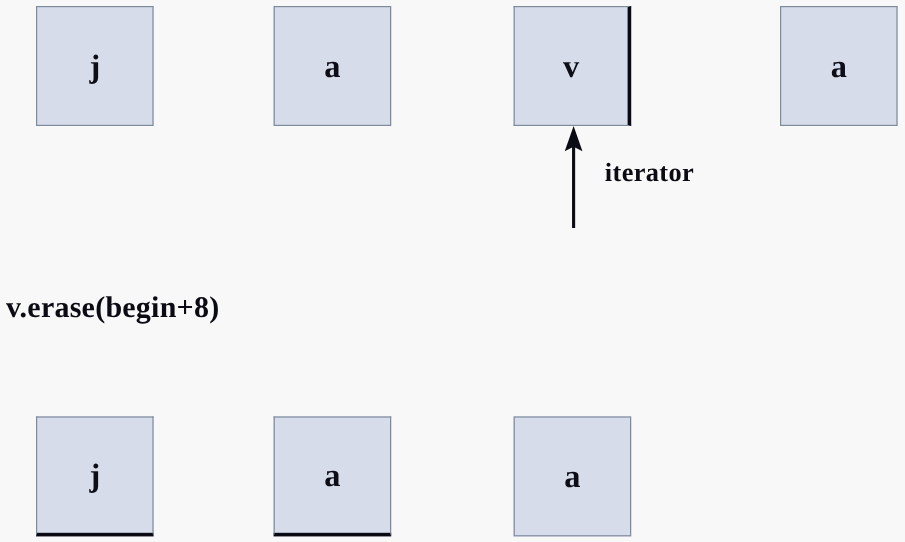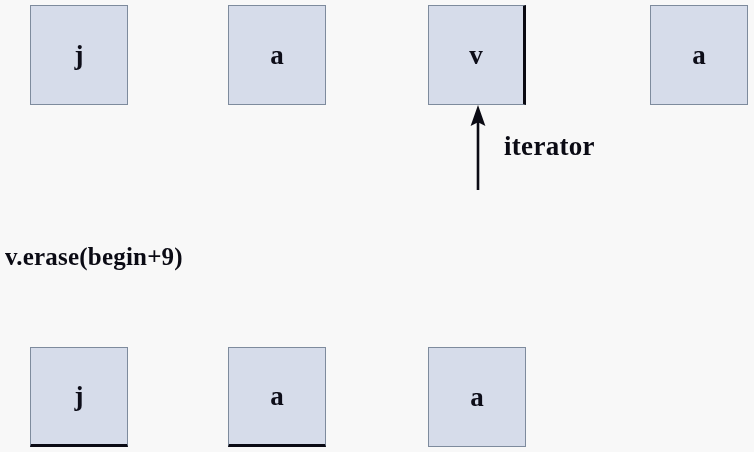--- a/index.html
+++ b/index.html
@@ -73,21 +73,21 @@
     position: absolute;
     font-family: "Liberation Serif", "DejaVu Serif", serif;
     font-weight: bold;
     color: #0b0b14;
     white-space: nowrap;
     user-select: none;
   }
   #iterator-label {
     left: 504px;
     top: 131px;
-    font-size: 27px;
+    font-size: 22px;
     letter-spacing: 0.3px;
   }
   #erase-label {
     left: 5px;
     top: 243px;
     font-size: 25px;
     letter-spacing: 0.2px;
   }
 </style>
 </head>
@@ -113,21 +113,21 @@
 
   <div class="arrow">
     <svg width="32" height="88" viewBox="0 0 32 88" xmlns="http://www.w3.org/2000/svg">
       <line x1="16" y1="86" x2="16" y2="14" stroke="#0b0b14" stroke-width="2.6"></line>
       <polygon points="16,1 8.6,22 16,18.2 23.4,22" fill="#0b0b14"></polygon>
     </svg>
   </div>
 
   <div class="label" id="iterator-label">iterator</div>
 
-  <div class="label" id="erase-label">v.erase(begin+9)</div>
+  <div class="label" id="erase-label">v.erase(begin+8)</div>
 
   <div class="cell bottom-row col-1 edge-bottom">
     <span class="cell-label">j</span>
   </div>
 
   <div class="cell bottom-row col-2 edge-bottom">
     <span class="cell-label">a</span>
   </div>
 
   <div class="cell bottom-row col-3">

